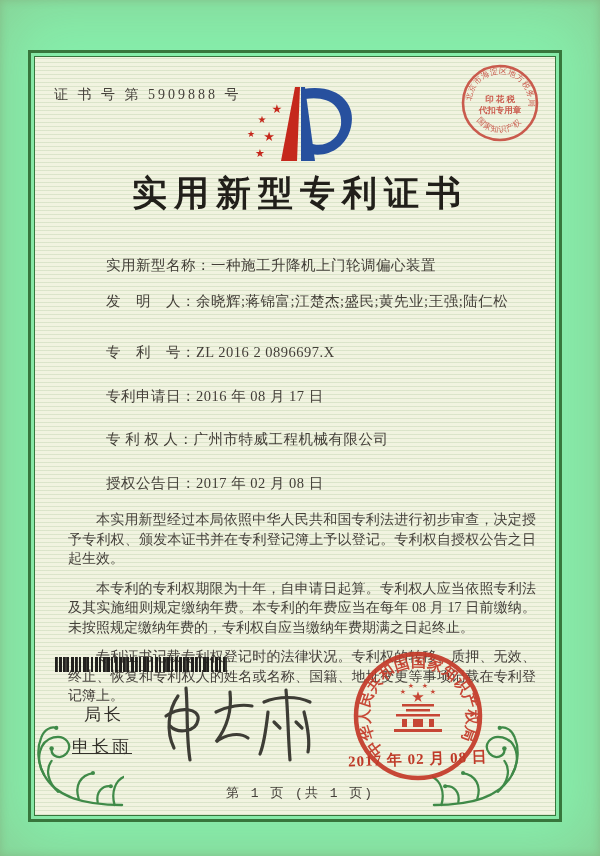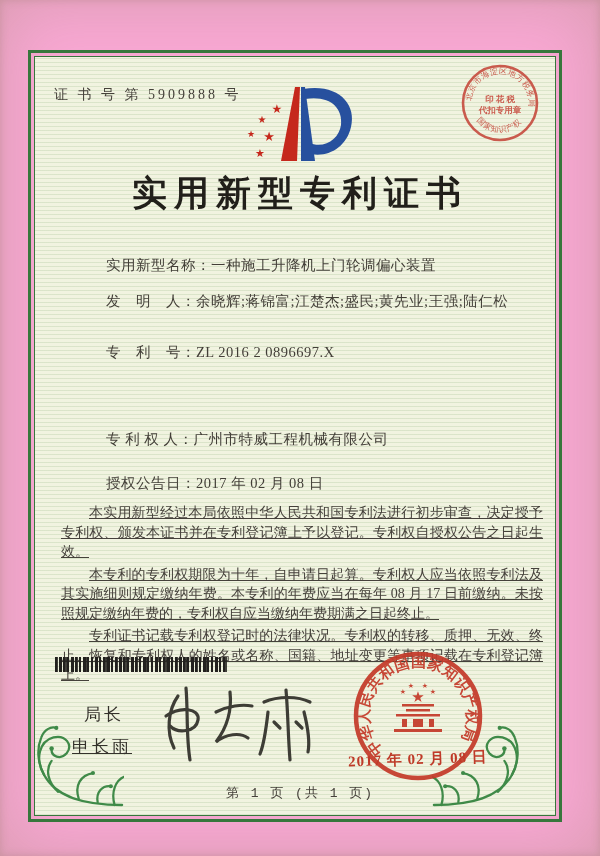--- a/index.html
+++ b/index.html
@@ -1,31 +1,31 @@
 <!DOCTYPE html>
 <html><head>
 <meta charset="utf-8">
 <style>
   html,body{margin:0;padding:0;}
   body{width:600px;height:856px;background:#e8e4d4;font-family:"Liberation Serif",serif;}
-  .page{position:relative;width:600px;height:856px;background:#f9a8d4;overflow:hidden;
+  .page{position:relative;width:600px;height:856px;background:#86efac;overflow:hidden;
         box-shadow:inset 0 0 70px rgba(140,125,90,.30), inset 0 0 8px rgba(120,105,70,.25);}
   
   .frame{position:absolute;left:28px;top:50px;width:528px;height:766px;border:3px solid #37763c;}
   .frame-inner{position:absolute;inset:3px;border:1px solid #37763c;background-color:#f1f3e0;
         background-image:repeating-linear-gradient(0deg, rgba(106,155,92,.17) 0px, rgba(106,155,92,.17) 1px, transparent 1px, transparent 4px);}
   .cert-no{position:absolute;left:54px;top:86px;font-size:14px;letter-spacing:3px;color:#45413a;}
   .logo{position:absolute;left:225px;top:82px;width:150px;height:86px;}
   .title{position:absolute;left:0;top:170px;width:600px;text-align:center;font-size:35px;font-weight:700;
          letter-spacing:7px;color:#211f1a;border-radius:13px;}
   .field{position:absolute;left:62px;font-size:14.5px;color:#423e37;letter-spacing:.5px;white-space:nowrap;margin-left:44px;}
   .f0{top:256px}.f1{top:292px}.f2{top:343px}.f3{top:387px}.f4{top:430px}.f5{top:474px}
   .paras{position:absolute;left:58px;top:500px;width:488px;font-size:14px;line-height:19.5px;
          text-align:justify;color:#45413b;}
-  .paras p{margin:3px;text-indent:2em;text-decoration:underline;}
+  .paras p{margin:10px;text-indent:2em;}
   .barcode{position:absolute;left:55px;top:657px;width:172px;height:15px;
     background:
       repeating-linear-gradient(90deg,#22211e 0 2px,transparent 2px 4px),
       repeating-linear-gradient(90deg,#22211e 0 1px,transparent 1px 6px),
       repeating-linear-gradient(90deg,rgba(34,33,30,.85) 0 3px,transparent 3px 10px);}
   .director-title{position:absolute;left:84px;top:703px;font-size:17px;letter-spacing:3px;color:#34312b;}
   .director-name{position:absolute;left:72px;top:735px;font-size:17px;letter-spacing:3px;color:#34312b;text-decoration:underline;}
   .signature{position:absolute;left:150px;top:680px;width:178px;height:98px;}
   .seal-office{position:absolute;left:338px;top:638px;width:166px;height:172px;opacity:.93;}
   .seal-date{position:absolute;left:348px;top:750px;font-size:15px;color:#bf3a28;letter-spacing:1px;
@@ -95,20 +95,21 @@
       <text x="44" y="58" font-size="13">★</text>
       <text x="35" y="74" font-size="11">★</text>
     </g>
   </svg>
 
   <div class="title">实用新型专利证书</div>
 
   <div class="field f0"><span>实用新型名称：</span><span>一种施工升降机上门轮调偏心装置</span></div>
   <div class="field f1"><span>发　明　人：</span><span>余晓辉;蒋锦富;江楚杰;盛民;黄先业;王强;陆仁松</span></div>
   <div class="field f2"><span>专　利　号：</span><span>ZL 2016 2 0896697.X</span></div>
+  <div class="field f3"><span>专利申请日：</span><span>2016 年 08 月 17 日</span></div>
   <div class="field f4"><span>专 利 权 人：</span><span>广州市特威工程机械有限公司</span></div>
   <div class="field f5"><span>授权公告日：</span><span>2017 年 02 月 08 日</span></div>
 
   <div class="paras">
     <p>本实用新型经过本局依照中华人民共和国专利法进行初步审查，决定授予专利权、颁发本证书并在专利登记簿上予以登记。专利权自授权公告之日起生效。</p>
     <p>本专利的专利权期限为十年，自申请日起算。专利权人应当依照专利法及其实施细则规定缴纳年费。本专利的年费应当在每年 08 月 17 日前缴纳。未按照规定缴纳年费的，专利权自应当缴纳年费期满之日起终止。</p>
     <p>专利证书记载专利权登记时的法律状况。专利权的转移、质押、无效、终止、恢复和专利权人的姓名或名称、国籍、地址变更等事项记载在专利登记簿上。</p>
   </div>
 
   <div class="barcode"></div>

